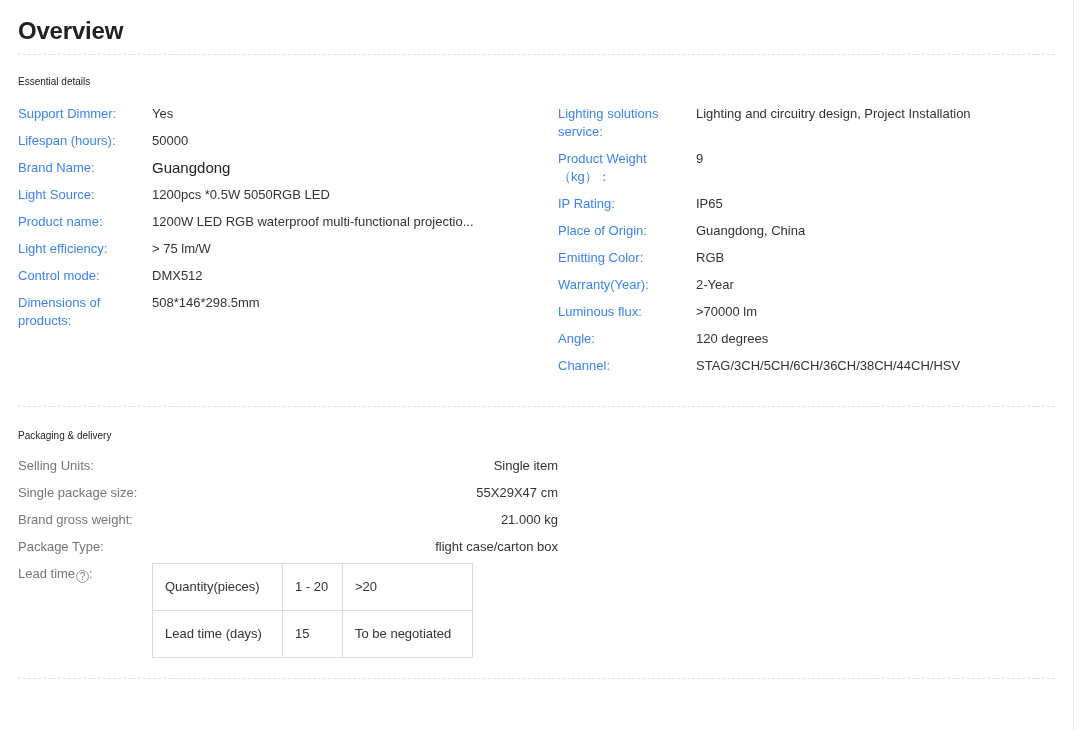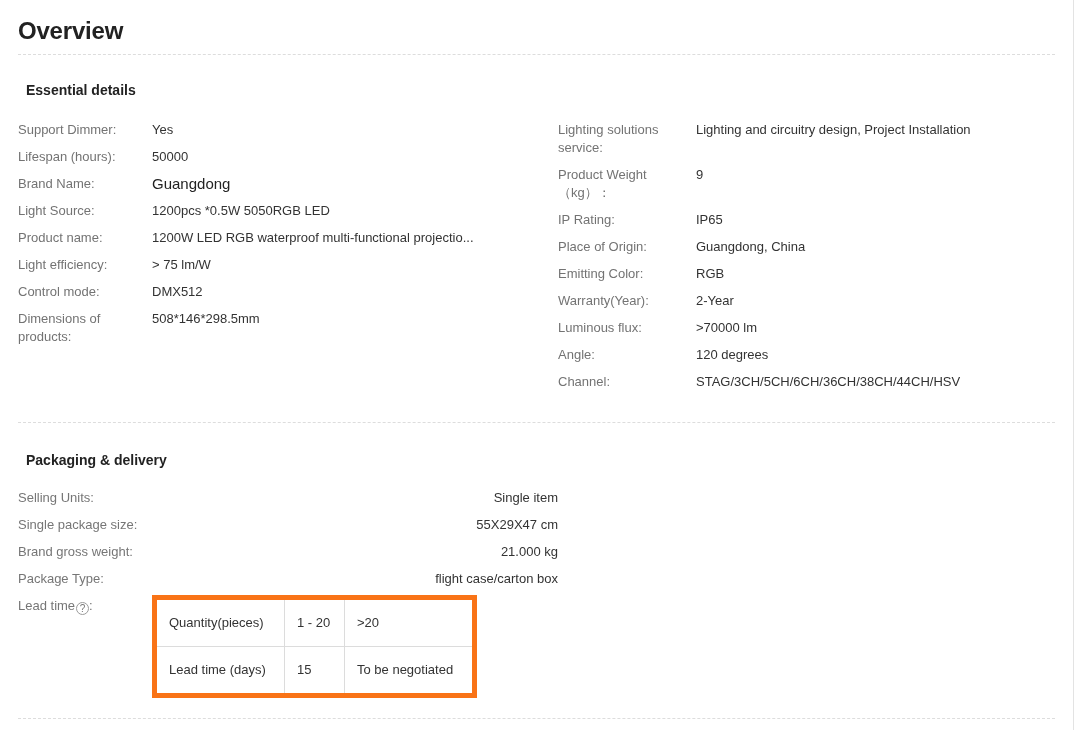--- a/index.html
+++ b/index.html
@@ -60,24 +60,24 @@
     border-top: 1px dashed #dddddd;
     margin: 0;
     height: 0;
   }
   .divider.top    { margin-top: 6px; }
   .divider.mid    { margin-top: 0; }
   .divider.bottom { margin-top: 0; }
 
   
   .section-title {
-    font-size: 14px;
-    font-weight: bold;
+    font-size: 10px;
+    font-weight: normal;
     color: #222222;
-    margin: 8px;
+    margin: 0;
     padding: 0;
     line-height: 18px;
   }
 
   .spec-columns {
     display: flex;
     width: 100%;
   }
   .spec-col {
     width: 540px;
@@ -92,21 +92,21 @@
   }
   table.spec-table td {
     vertical-align: top;
     padding: 0;
     font-size: 13px;
     line-height: 18px;
     padding-bottom: 9px;
   }
   td.spec-label {
     width: 134px;
-    color: #737373;
+    color: #3b82f6;
     padding-right: 8px;
     word-wrap: break-word;
   }
   td.spec-value {
     color: #333333;
     overflow: hidden;
     text-overflow: ellipsis;
     white-space: nowrap;
   }
   td.spec-value.wrapval {
@@ -148,21 +148,21 @@
     color: #767676;
     vertical-align: -2px;
     margin: 0 0 0 1px;
     font-family: "Liberation Sans", sans-serif;
   }
 
   
   .leadtime-cell { padding-bottom: 0 !important; }
   table.leadtime {
     border-collapse: collapse;
-    border: 5px solid #f97316;
+    border: 1px solid #f97316;
     margin-top: -2px;
   }
   table.leadtime td {
     border: 1px solid #dcdcdc;
     font-size: 13px;
     color: #333333;
     padding: 14px 12px;
     line-height: 18px;
     white-space: nowrap;
     vertical-align: middle;

